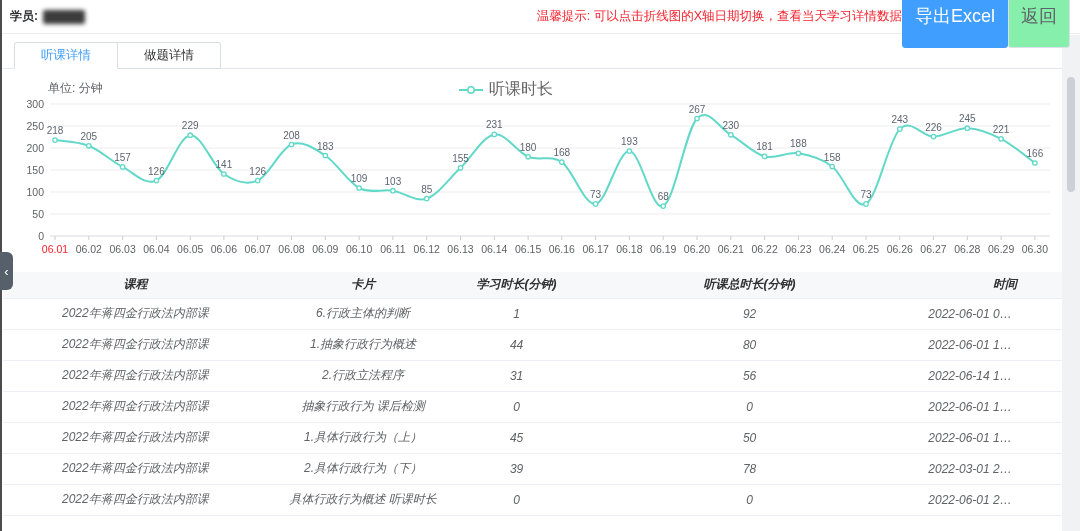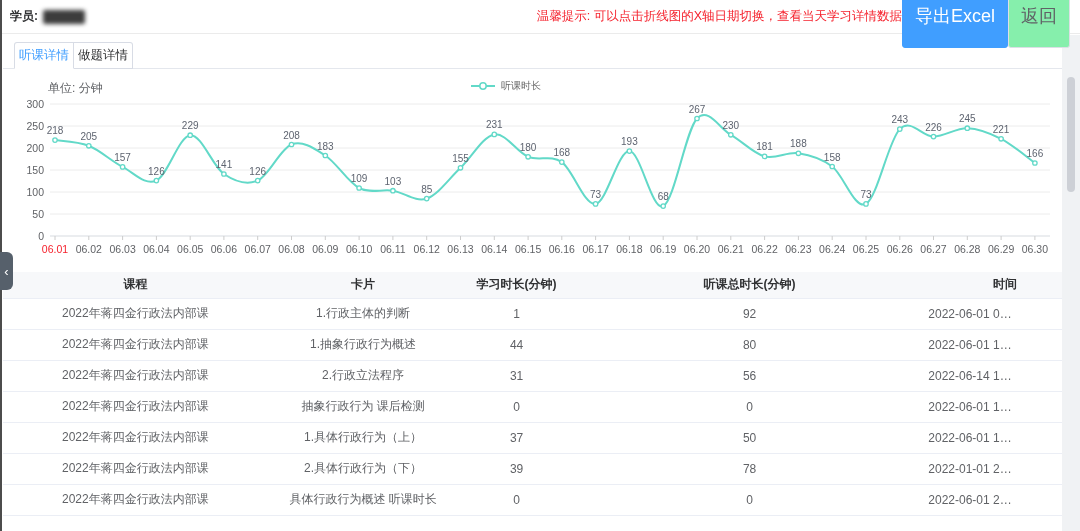--- a/index.html
+++ b/index.html
@@ -41,43 +41,43 @@
   
   .right-gutter { position:absolute; right:0; top:35px; width:18px; height:496px; background:#f0f2f4; }
   .scroll-thumb { position:absolute; right:5px; top:42px; width:8px; height:115px; background:#cdd0d6; border-radius:4px; }
 
   
   .tabs-row {
     position:absolute; top:42px; left:3px; width:1059px; height:27px;
     border-bottom:1px solid #e4e7ed; display:flex; align-items:stretch; padding-left:11px;
   }
   .tab {
-    display:flex; align-items:center; padding:0 4px; font-size:12.5px;
+    display:flex; align-items:center; padding:0 26px; font-size:12.5px;
     border:1px solid #d8dce5; background:#fff; cursor:pointer; margin-bottom:-1px;
   }
   .tab:first-child { border-radius:3px 0 0 0; }
   .tab + .tab { border-left:none; border-radius:0 3px 0 0; }
   .tab.active { color:#409eff; border-bottom-color:#fff; }
   .tab.inactive { color:#303133; }
 
   
   .unit-label { position:absolute; top:80px; left:48px; font-size:12px; color:#606266; }
   .legend {
     position:absolute; top:79px; left:0; width:1011px;
     display:flex; justify-content:center; align-items:center; gap:5px;
-    font-size:10px; color:#666; cursor:pointer;
+    font-size:16px; color:#666; cursor:pointer;
   }
 
   
   .chart-area { position:absolute; top:96px; left:6px; width:1056px; height:170px; }
   .chart-area svg { display:block; }
   .chart-area text { font-family:"Liberation Sans","DejaVu Sans",sans-serif; }
 
   
-  .table-wrap { position:absolute; top:272px; left:3px; width:1059px; }
+  .table-wrap { position:absolute; top:272px; left:3px; width:1059px;font-style:italic; }
   table.detail { width:100%; border-collapse:collapse; font-size:12px; table-layout:fixed; }
   table.detail thead th {
     background:#f7f8fa; color:#303133; font-weight:bold; height:26px;
     text-align:center; border-bottom:1px solid #ebeef5; padding:0 4px;
   }
   table.detail tbody td {
     height:31px; color:#606266; text-align:center;
     border-bottom:1px solid #ebeef5; padding:0 4px;
     overflow:hidden; white-space:nowrap; text-overflow:ellipsis;margin-left:28px;
   }
@@ -280,21 +280,21 @@
             <th>课程</th>
             <th>卡片</th>
             <th>学习时长(分钟)</th>
             <th>听课总时长(分钟)</th>
             <th>时间</th>
           </tr>
       </thead>
       <tbody id="table-body">
           <tr>
             <td>2022年蒋四金行政法内部课</td>
-            <td>1.行政主体的判断</td>
+            <td>6.行政主体的判断</td>
             <td>1</td>
             <td>92</td>
             <td>2022-06-01 06:47:48</td>
           </tr>
           <tr>
             <td>2022年蒋四金行政法内部课</td>
             <td>1.抽象行政行为概述</td>
             <td>44</td>
             <td>80</td>
             <td>2022-06-01 17:13:20</td>
@@ -309,30 +309,30 @@
           <tr>
             <td>2022年蒋四金行政法内部课</td>
             <td>抽象行政行为 课后检测</td>
             <td>0</td>
             <td>0</td>
             <td>2022-06-01 19:31:27</td>
           </tr>
           <tr>
             <td>2022年蒋四金行政法内部课</td>
             <td>1.具体行政行为（上）</td>
-            <td>37</td>
+            <td>45</td>
             <td>50</td>
             <td>2022-06-01 19:57:58</td>
           </tr>
           <tr>
             <td>2022年蒋四金行政法内部课</td>
             <td>2.具体行政行为（下）</td>
             <td>39</td>
             <td>78</td>
-            <td>2022-01-01 20:37:22</td>
+            <td>2022-03-01 20:37:22</td>
           </tr>
           <tr>
             <td>2022年蒋四金行政法内部课</td>
             <td>具体行政行为概述 听课时长</td>
             <td>0</td>
             <td>0</td>
             <td>2022-06-01 21:09:47</td>
           </tr>
         </tbody>
     </table>

